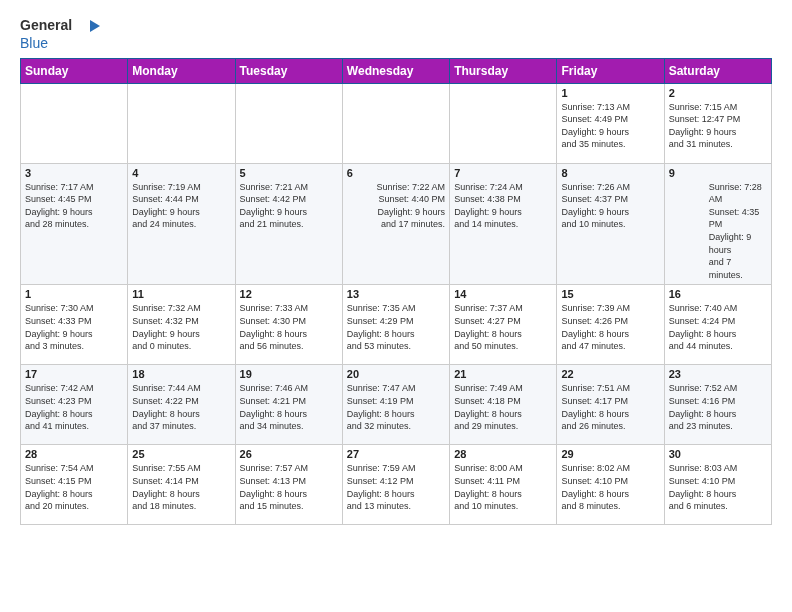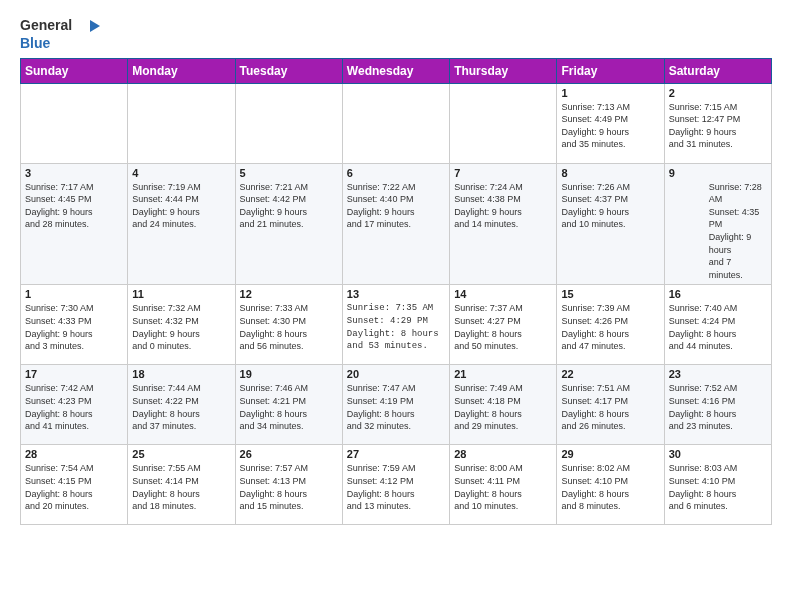--- a/index.html
+++ b/index.html
@@ -86,21 +86,21 @@
 <div class="page">
   <div class="header-row">
     <div class="logo">
   <div style="line-height:1.1">
     <div style="display:flex;align-items:center;gap:14px">
       <span style="font-size:14px;font-weight:bold;color:#333;font-family:Arial">General</span>
       <svg width="16" height="16" viewBox="0 0 16 16">
         <polygon points="4,2 14,8 4,14" fill="#2a6db5"></polygon>
       </svg>
     </div>
-    <span style="font-size:14px;font-weight:bold;color:#2a6db5;font-family:Arial">Blue</span>
+    <span style="font-size:14px;font-weight:normal;color:#2a6db5;font-family:Arial">Blue</span>
   </div>
 </div>
     <div class="title-block">
       <h1></h1>
       <h2></h2>
     </div>
   </div>
 
   <table class="calendar">
     <thead>
@@ -153,21 +153,21 @@
           </td>
           <td>
             <span class="day-num">5</span>
             <div class="day-info" style="white-space: pre-line;">Sunrise: 7:21 AM
 Sunset: 4:42 PM
 Daylight: 9 hours
 and 21 minutes.</div>
           </td>
           <td>
             <span class="day-num">6</span>
-            <div class="day-info" style="white-space: pre-line;">Sunrise: 7:22 AM
+            <div class="day-info" style="white-space: pre-line; text-align: right;">Sunrise: 7:22 AM
 Sunset: 4:40 PM
 Daylight: 9 hours
 and 17 minutes.</div>
           </td>
           <td>
             <span class="day-num">7</span>
             <div class="day-info" style="white-space: pre-line;">Sunrise: 7:24 AM
 Sunset: 4:38 PM
 Daylight: 9 hours
 and 14 minutes.</div>
@@ -204,21 +204,21 @@
           </td>
           <td>
             <span class="day-num">12</span>
             <div class="day-info" style="white-space: pre-line;">Sunrise: 7:33 AM
 Sunset: 4:30 PM
 Daylight: 8 hours
 and 56 minutes.</div>
           </td>
           <td>
             <span class="day-num">13</span>
-            <div class="day-info" style="white-space: pre-line; font-family: Liberation Mono, monospace;">Sunrise: 7:35 AM
+            <div class="day-info" style="white-space: pre-line;">Sunrise: 7:35 AM
 Sunset: 4:29 PM
 Daylight: 8 hours
 and 53 minutes.</div>
           </td>
           <td>
             <span class="day-num">14</span>
             <div class="day-info" style="white-space: pre-line;">Sunrise: 7:37 AM
 Sunset: 4:27 PM
 Daylight: 8 hours
 and 50 minutes.</div>

